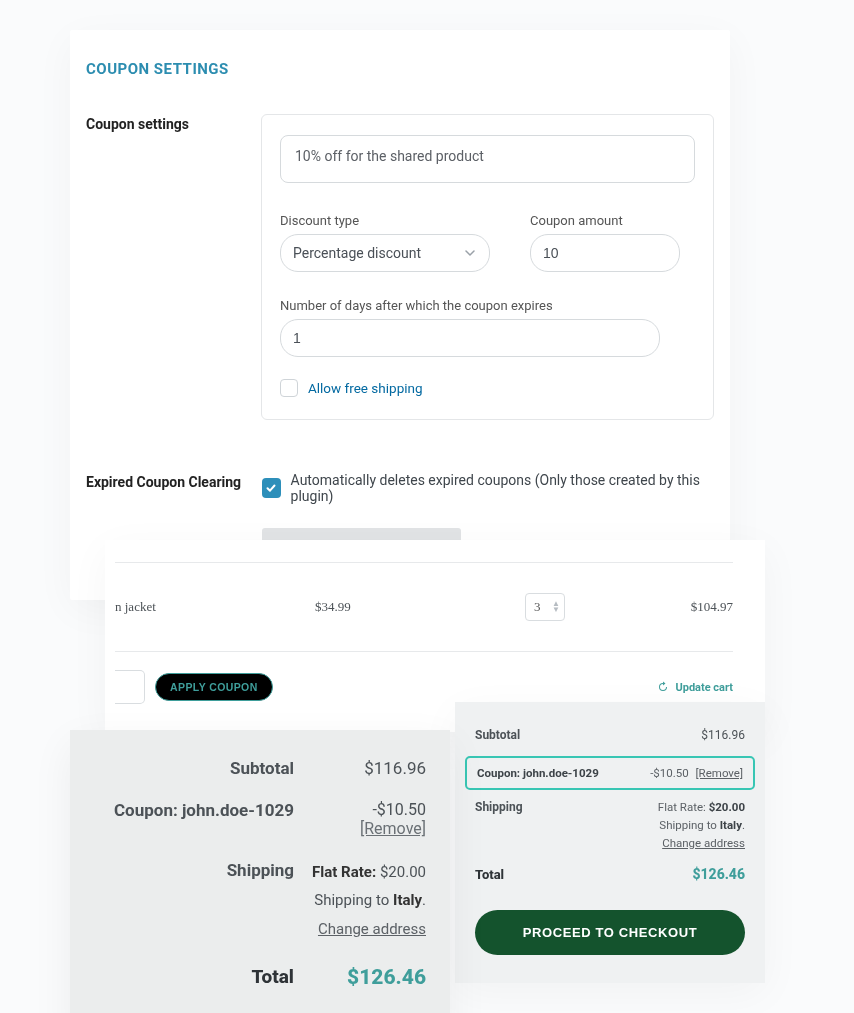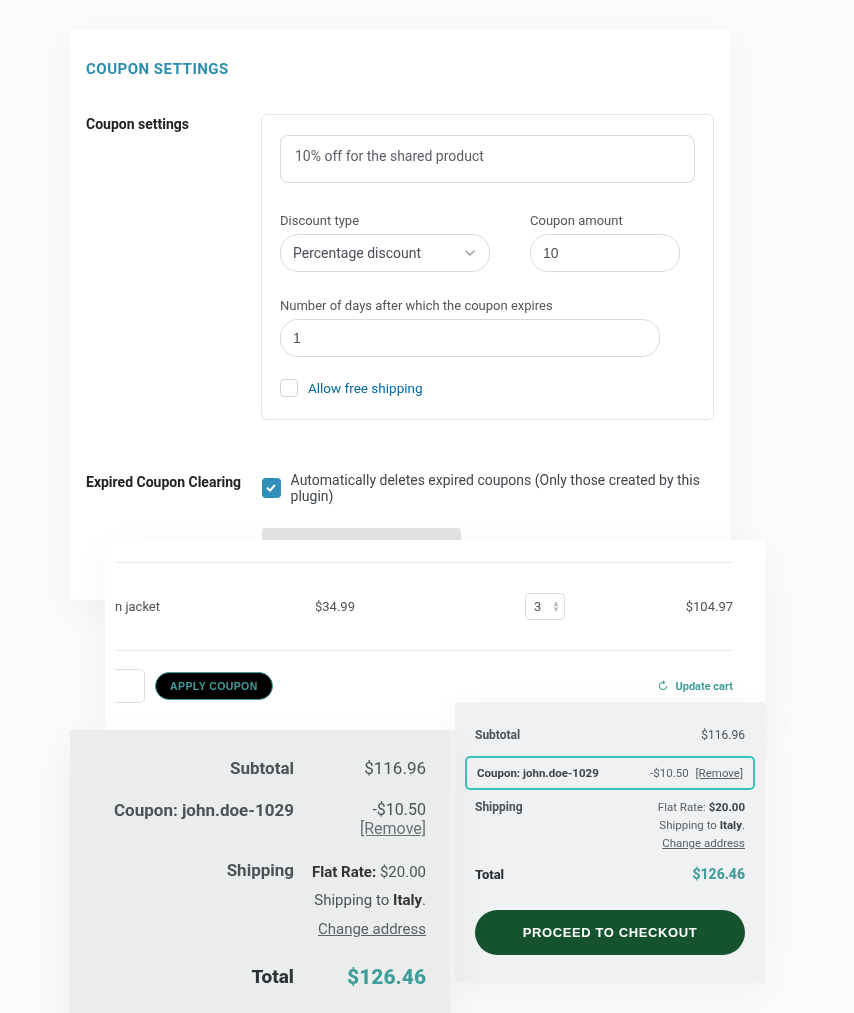--- a/index.html
+++ b/index.html
@@ -164,20 +164,21 @@
     box-shadow: 0 10px 40px rgba(0,0,0,0.04);
     z-index: 2;
   }
   .cart-hr { border: none; border-top: 1px solid #e7e9eb; margin: 0; }
   .cart-row {
     display: flex;
     align-items: center;
     padding: 30px 0;
     font-size: 13px;
     color: #4c5257;
+    font-family: Liberation Serif, serif;
   }
   .cart-row .name { width: 200px; }
   .cart-row .price { width: 120px; }
   .qty-box {
     width: 40px;
     border: 1px solid #d9dde0;
     border-radius: 4px;
     padding: 5px 4px;
     display: flex;
     align-items: center;

